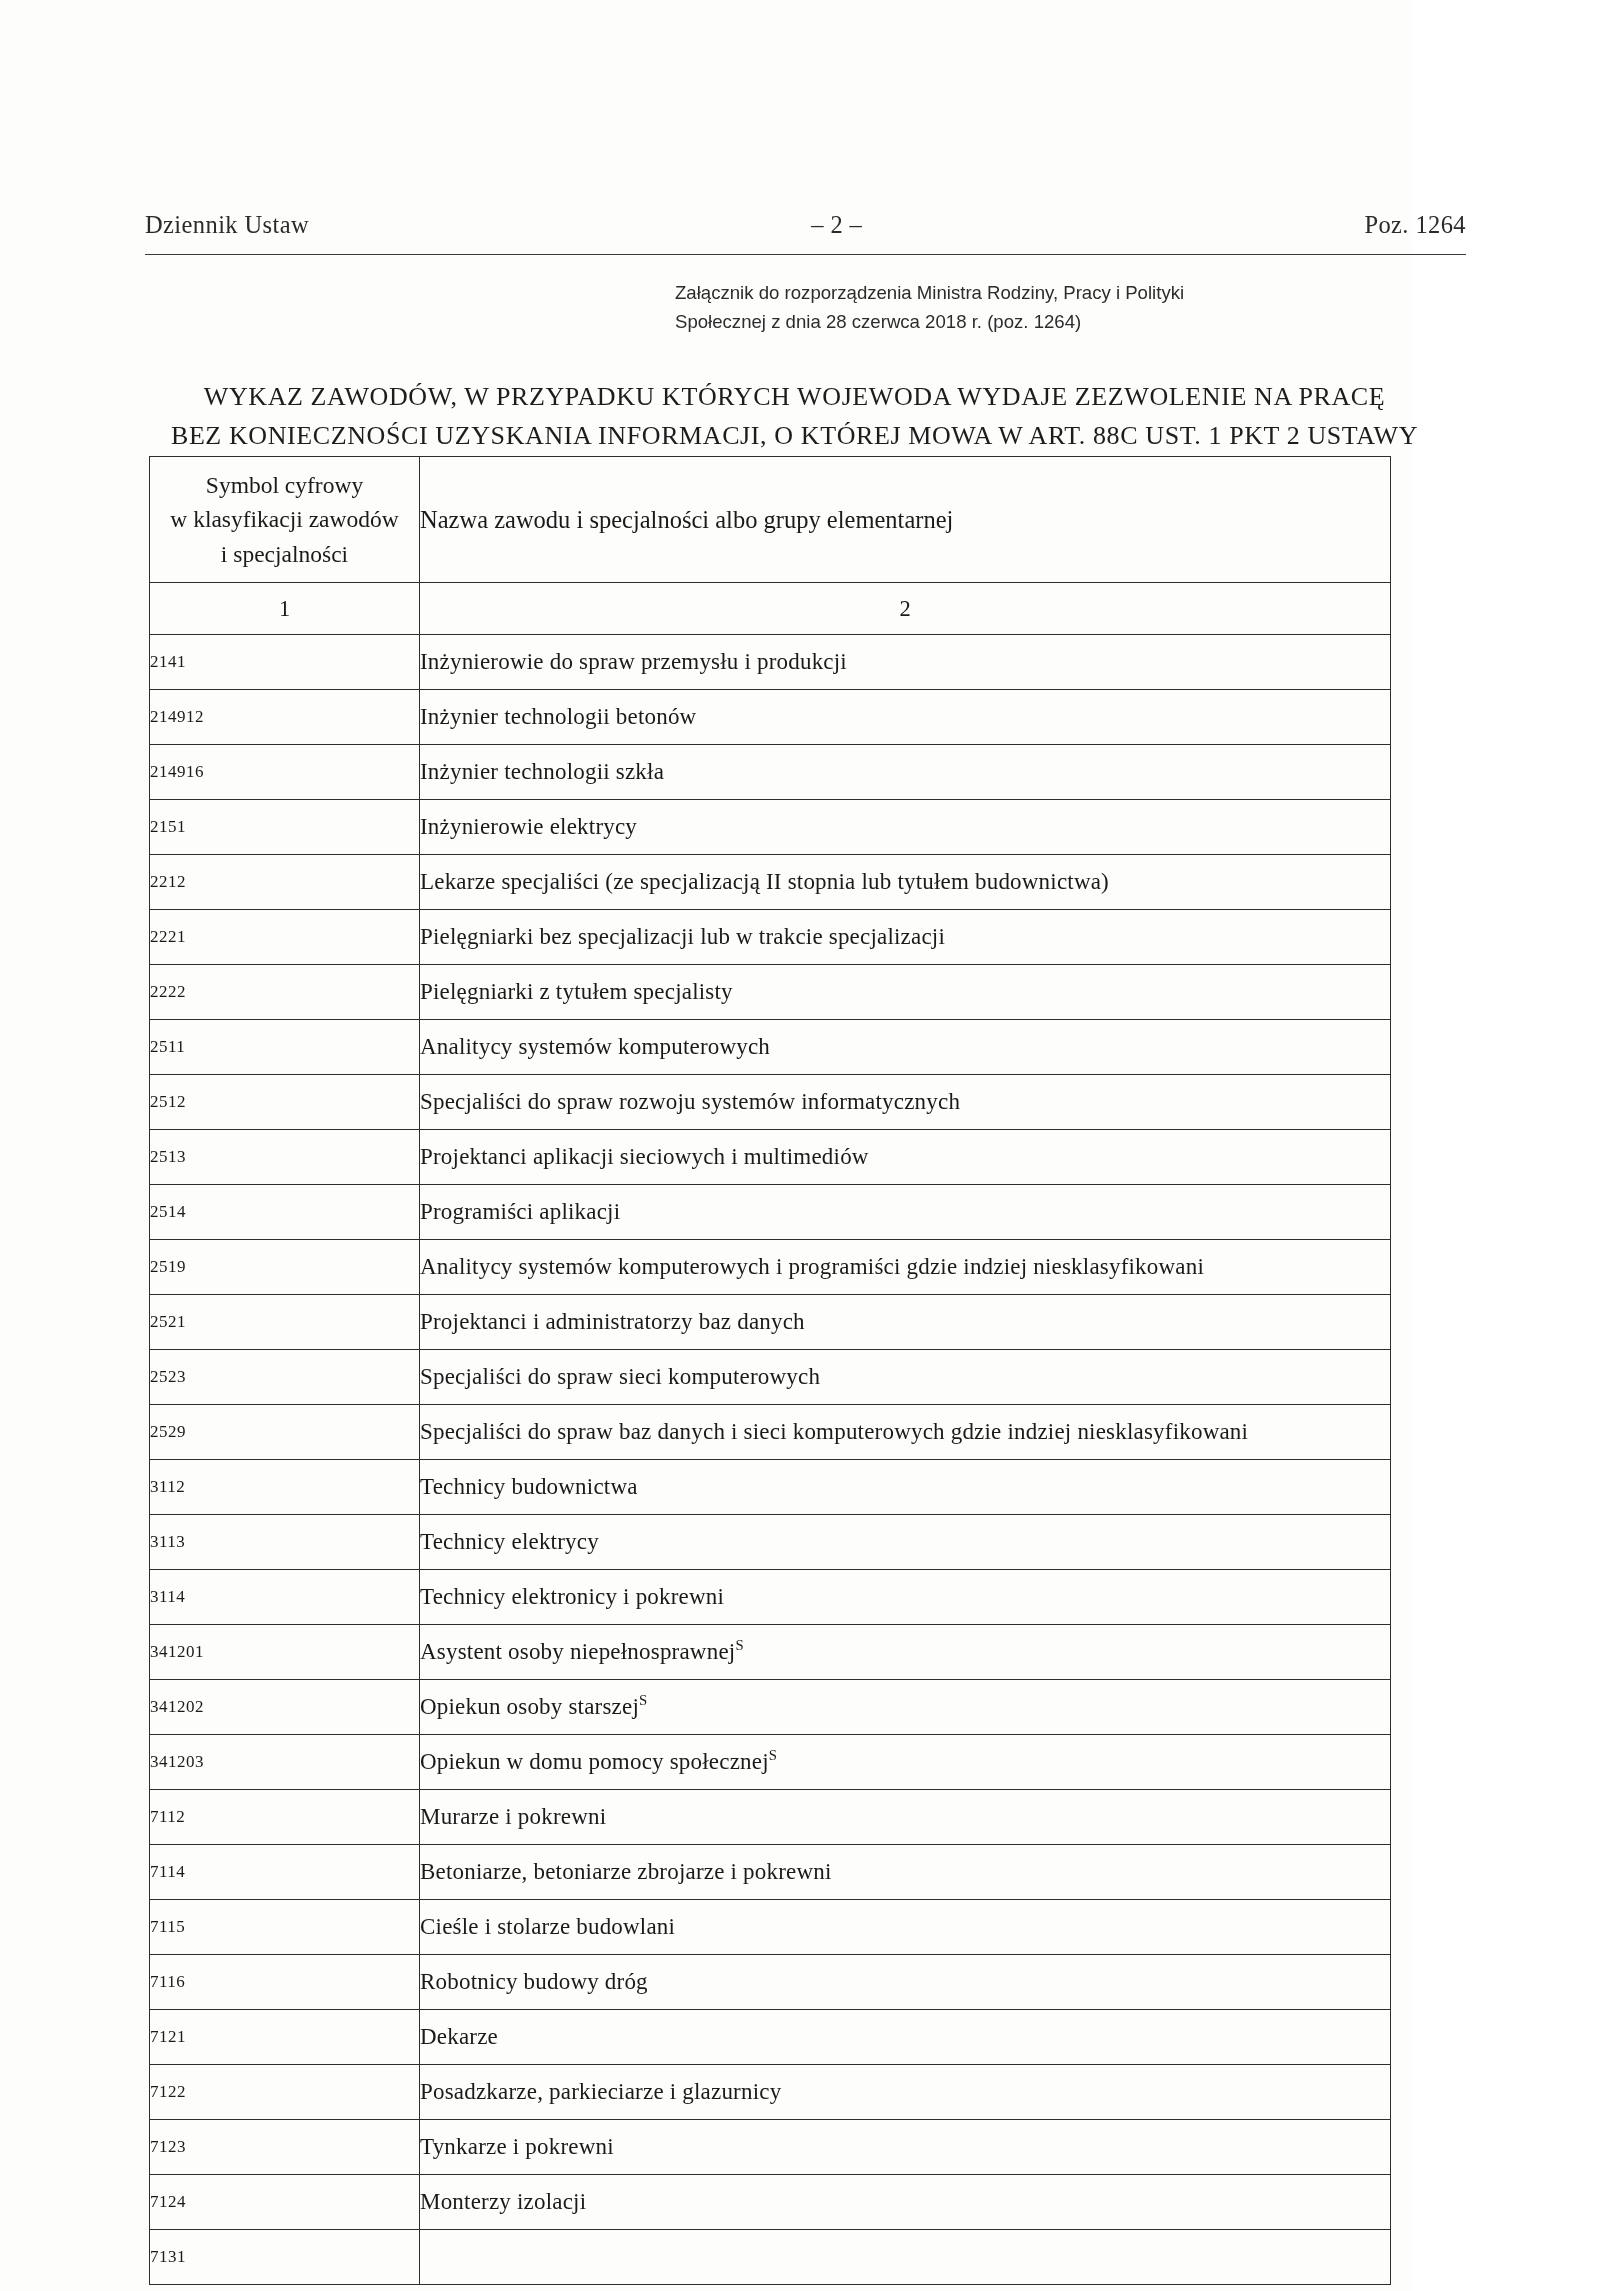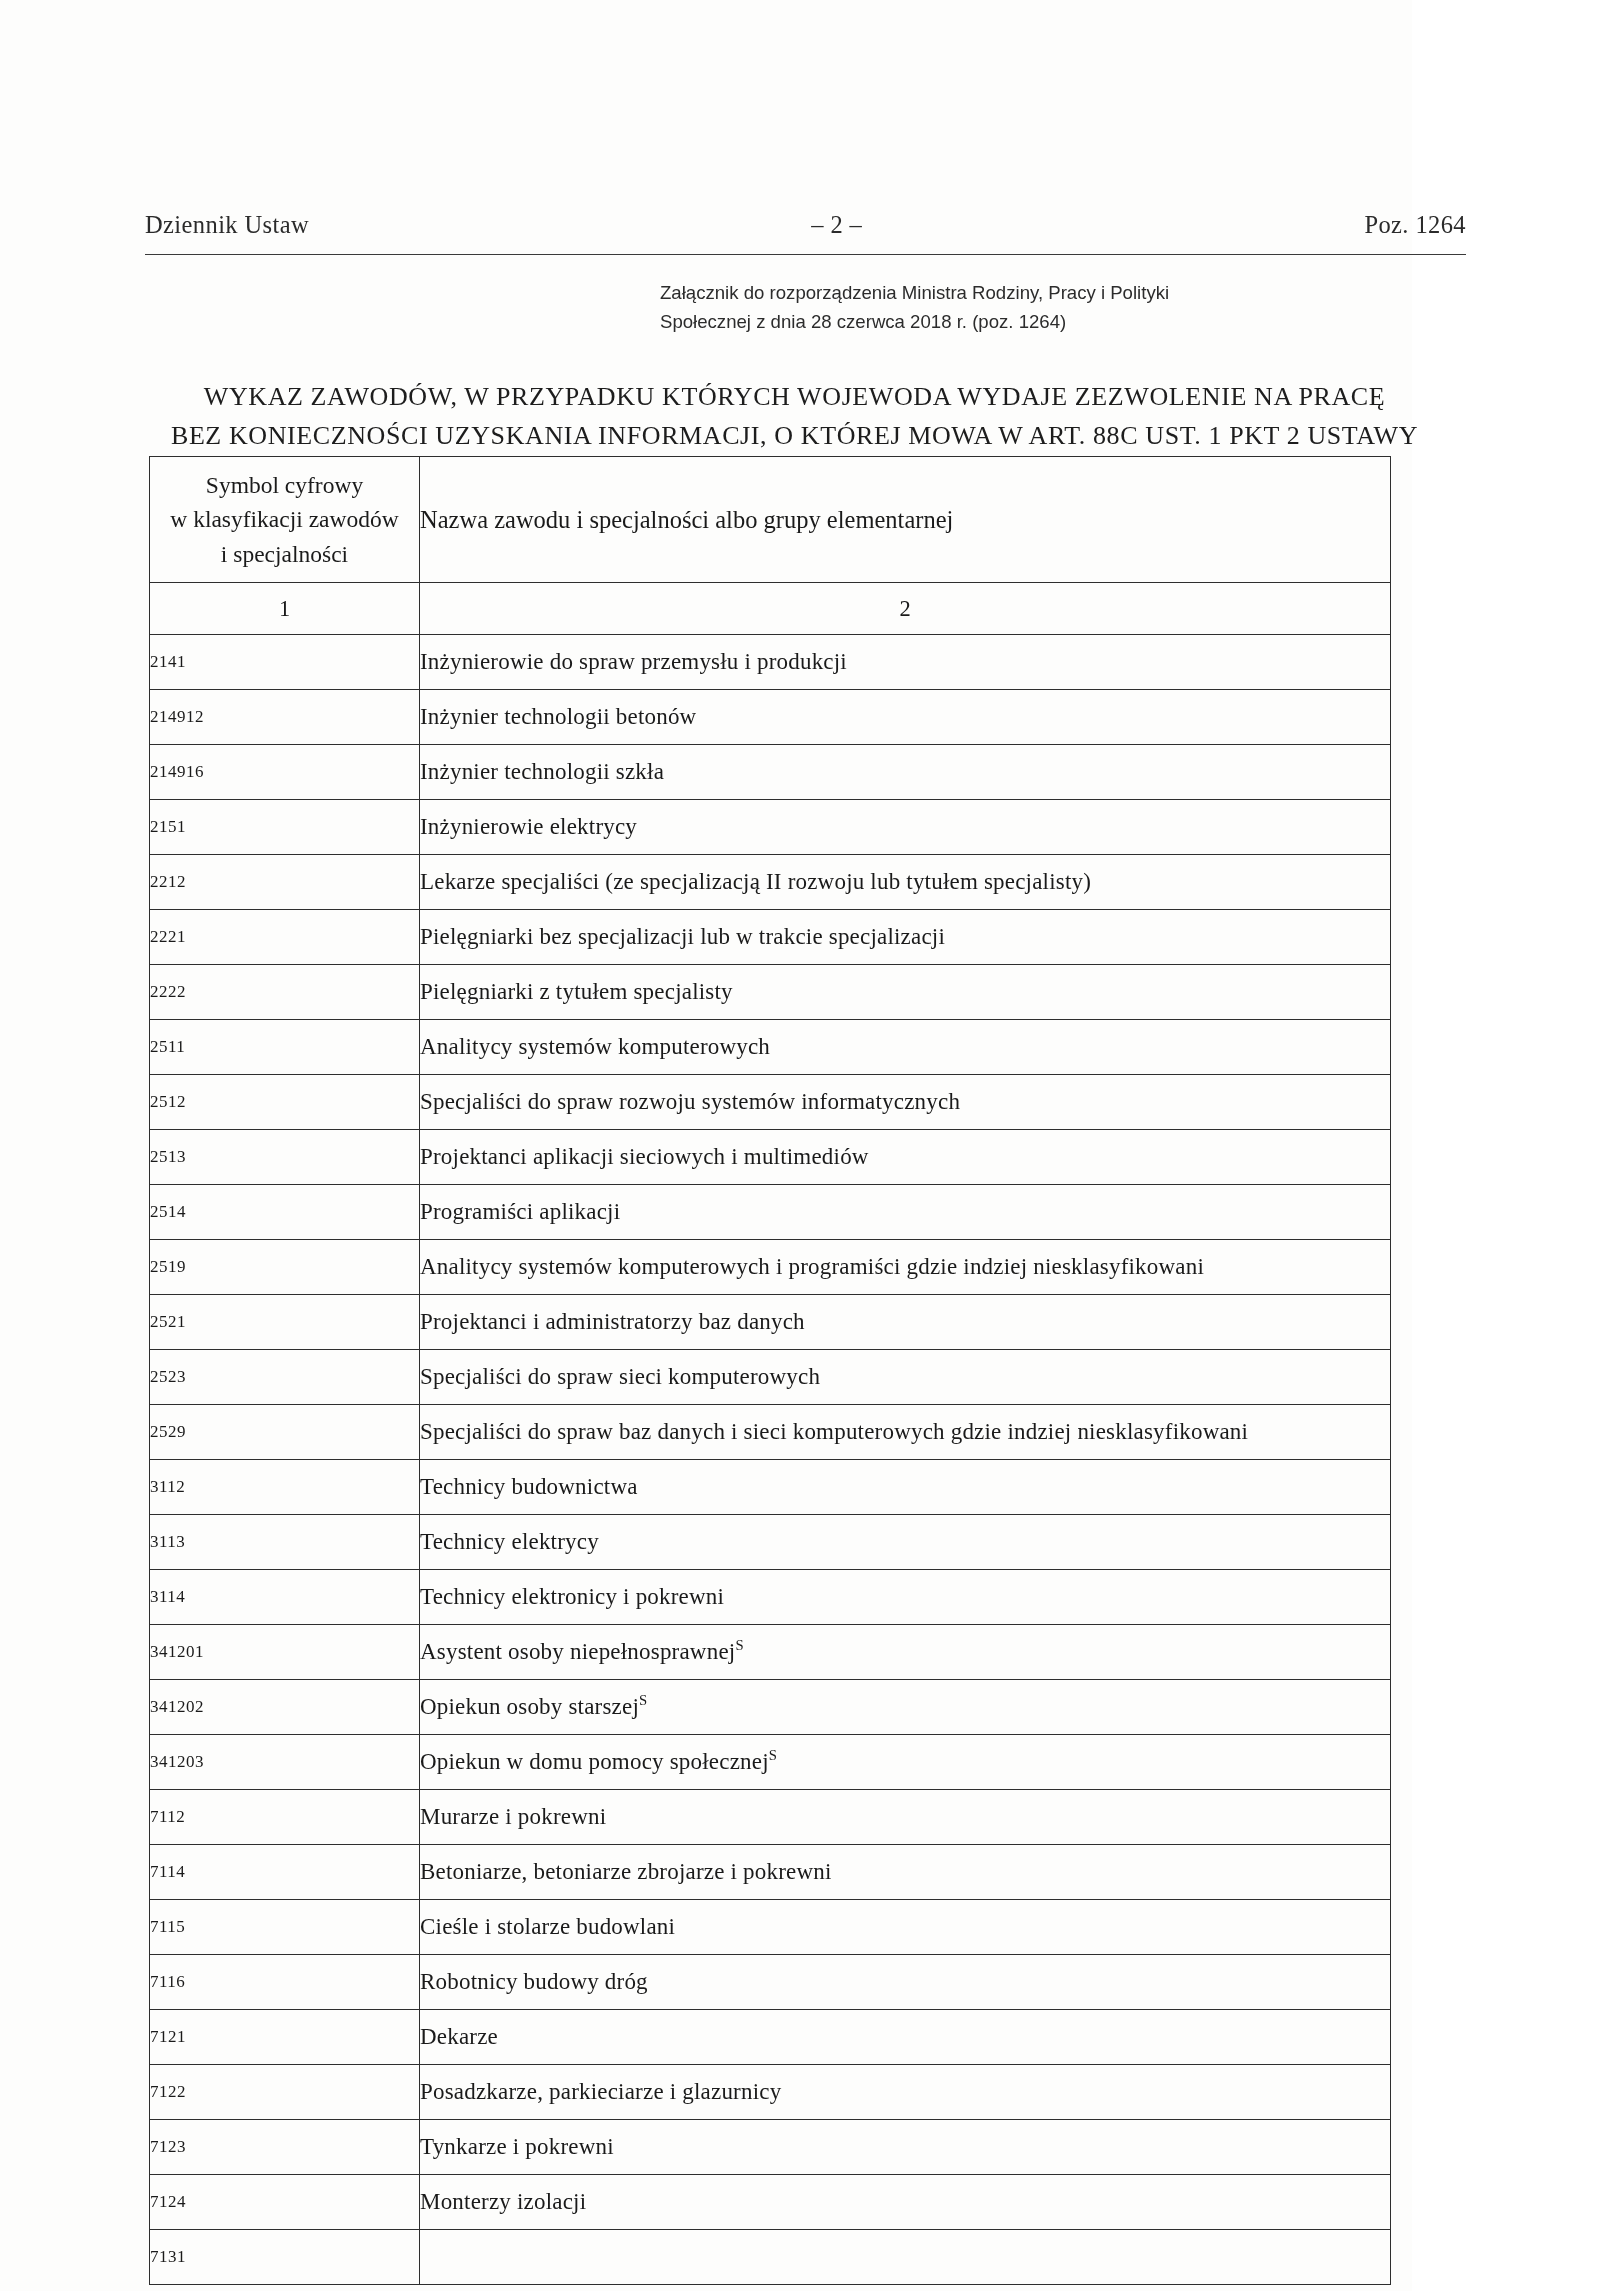--- a/index.html
+++ b/index.html
@@ -46,21 +46,21 @@
     position: absolute;
     left: 145px;
     top: 254px;
     width: 1321px;
     height: 1px;
     background: #3a3a3a;
   }
   
   .annex-note {
     position: absolute;
-    right: 164px;
+    right: 149px;
     top: 279px;
     width: 588px;
     text-align: left;
     font-family: "Liberation Sans", sans-serif;
     font-size: 18.6px;
     line-height: 1.55;
     color: #2c2c2c;
   }
   
   .doc-title {
@@ -185,21 +185,21 @@
           <tr>
             <td class="sym">214916</td>
             <td class="name"><span>Inżynier technologii szkła</span></td>
           </tr>
           <tr>
             <td class="sym">2151</td>
             <td class="name"><span>Inżynierowie elektrycy</span></td>
           </tr>
           <tr>
             <td class="sym">2212</td>
-            <td class="name"><span>Lekarze specjaliści (ze specjalizacją II rozwoju lub tytułem specjalisty)</span></td>
+            <td class="name"><span>Lekarze specjaliści (ze specjalizacją II stopnia lub tytułem budownictwa)</span></td>
           </tr>
           <tr>
             <td class="sym">2221</td>
             <td class="name"><span>Pielęgniarki bez specjalizacji lub w trakcie specjalizacji</span></td>
           </tr>
           <tr>
             <td class="sym">2222</td>
             <td class="name"><span>Pielęgniarki z tytułem specjalisty</span></td>
           </tr>
           <tr>

